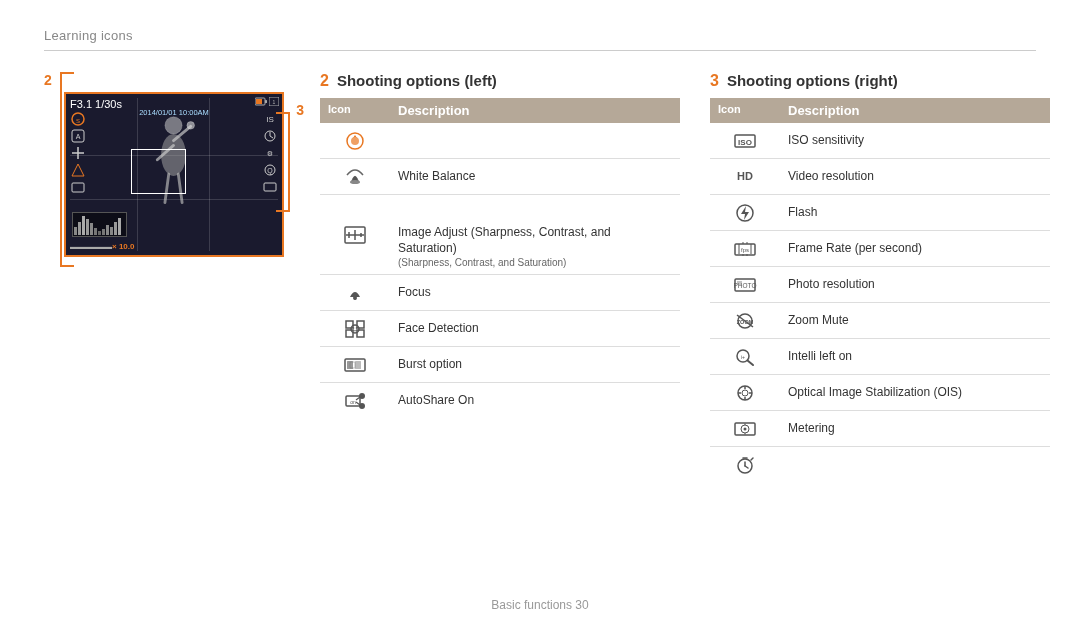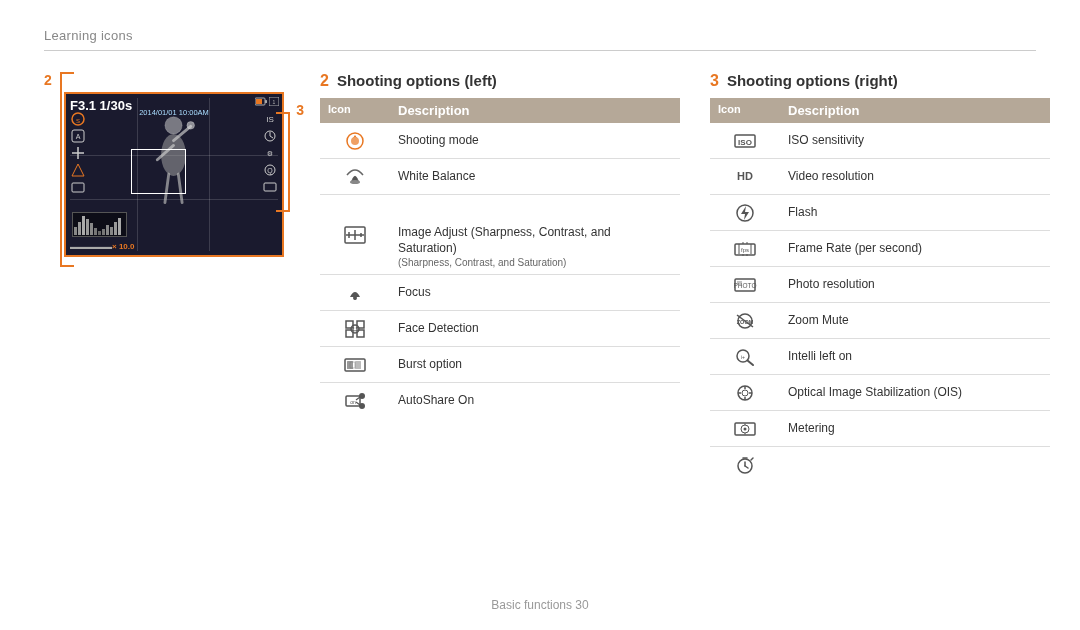--- a/index.html
+++ b/index.html
@@ -286,21 +286,21 @@
 
 <div class="camera-diagram">
 
   <div style="position:absolute;top:0;left:0;font-size:14px;font-weight:bold;color:#e87722;">2</div>
   <div style="position:absolute;top:0;left:16px;width:14px;height:195px;border-top:2px solid #e87722;border-left:2px solid #e87722;border-bottom:2px solid #e87722;"></div>
 
   <div class="camera-screen">
     <div class="camera-screen-inner">
 
       <div class="hud-top">
-        <span style="font-size:13px;font-weight:bold;">F3.1  1/30s</span>
+        <span style="font-size:11px;font-weight:normal;">F3.1  1/30s</span>
       </div>
 
       <div class="cam-date">2014/01/01  10:00AM</div>
 
       <div class="grid-line-h" style="top:38%;"></div>
       <div class="grid-line-h" style="top:65%;"></div>
       <div class="grid-line-v" style="left:33%;"></div>
       <div class="grid-line-v" style="left:66%;"></div>
 
       <svg style="position:absolute;top:18px;left:50%;transform:translateX(-50%);width:55px;height:105px;" viewBox="0 0 55 110">
@@ -435,21 +435,20 @@
     </div>
 
     <div class="table-row">
       <div class="col-icon">
         <svg class="icon-svg" viewBox="0 0 24 20">
           <circle cx="12" cy="10" r="8" fill="none" stroke="#e87722" stroke-width="1.5"></circle>
           <circle cx="12" cy="10" r="4" fill="#e87722" opacity="0.7"></circle>
           <path d="M12 4 L14 7 L12 6 L10 7 Z" fill="#e87722"></path>
         </svg>
       </div>
-      <div class="col-desc">Shooting mode</div>
     </div>
 
     <div class="table-row">
       <div class="col-icon">
         <svg class="icon-svg" viewBox="0 0 24 20">
           <path d="M8 16 Q12 2 16 16" fill="#555" stroke="#555" stroke-width="0.5"></path>
           <ellipse cx="12" cy="15" rx="5" ry="2" fill="#888"></ellipse>
           <path d="M4 8 Q12 -2 20 8" fill="none" stroke="#666" stroke-width="1.5"></path>
         </svg>
       </div>

